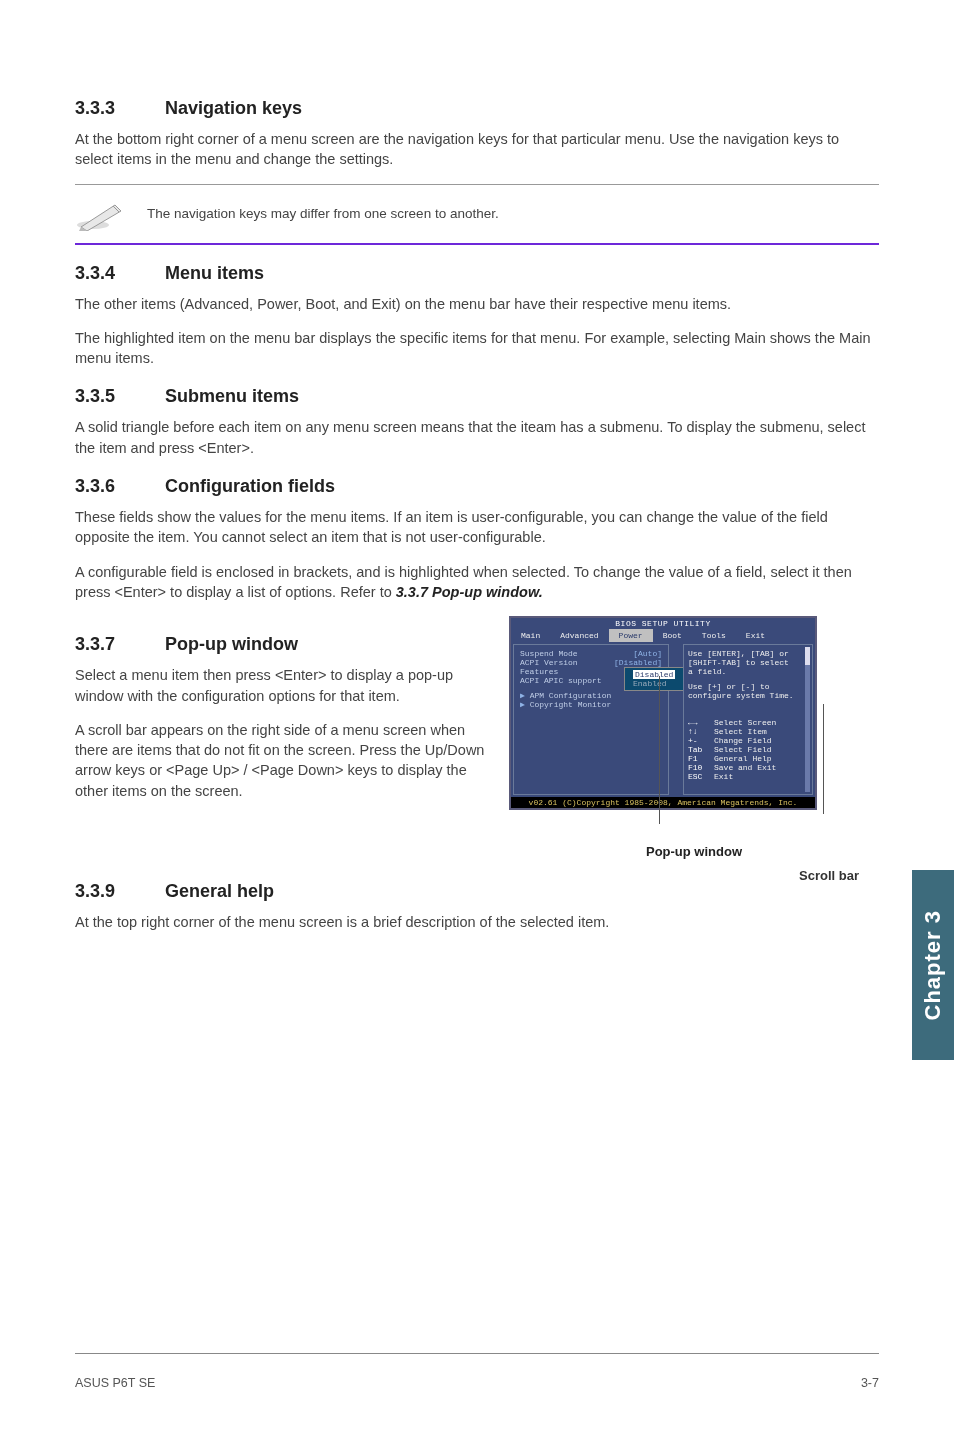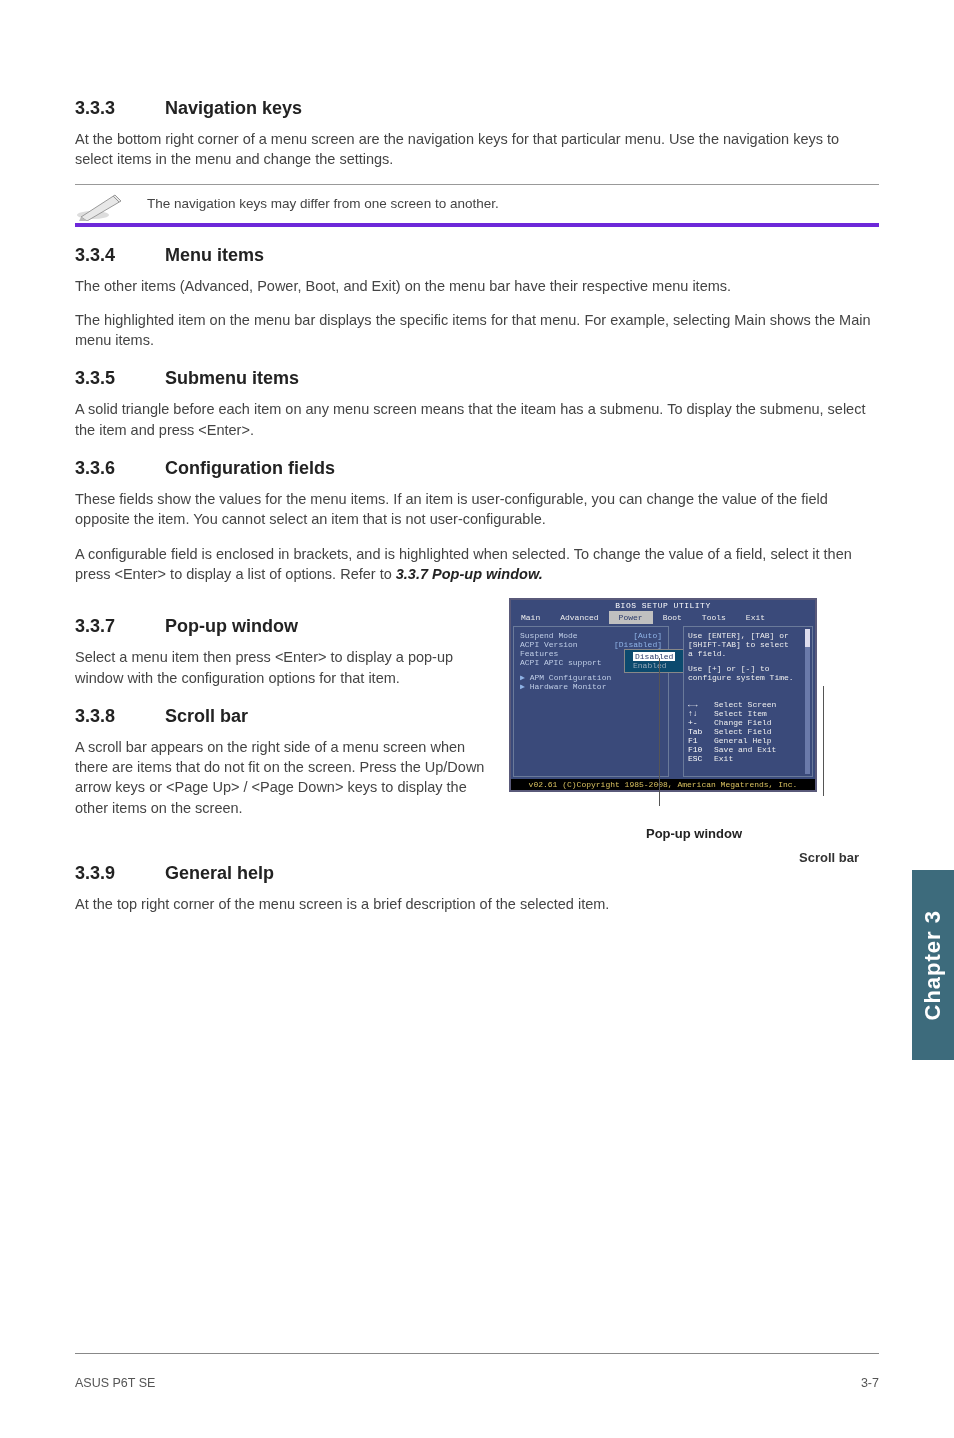--- a/index.html
+++ b/index.html
@@ -13,22 +13,22 @@
     padding: 80px 75px 50px 75px;
   }
   .content { width: 100%; }
   h2 { font-size: 18px; font-weight: bold; color: #222; margin-bottom: 10px; margin-top: 18px; }
   h2 .num { display: inline-block; width: 90px; }
   p { font-size: 14.5px; line-height: 1.4; color: #444; margin-bottom: 14px; }
   .note-row {
     display: flex;
     align-items: center;
     border-top: 1px solid #999;
-    border-bottom: 4px solid #6d28d9;
-    padding: 2px 0;
+    border-bottom: 2px solid #6d28d9;
+    padding: 12px 0;
     margin: 8px 0 16px 0;
     gap: 22px;
   }
   .note-icon { width: 50px; flex-shrink: 0; }
   .note-icon svg { display: block; }
   .note-text { font-size: 13.5px; color: #444; }
   b { font-weight: bold; color: #222; font-style: italic; }
 
   .side-tab {
     position: absolute;
@@ -205,23 +205,20 @@
     <span>A configurable field is enclosed in brackets, and is highlighted when selected. To change the value of a field, select it then press &lt;Enter&gt; to display a list of options. Refer to </span><b>3.3.7 Pop-up window.</b>
   </p>
 
   <div class="two-col">
     <div class="left-col">
       <h2>
         <span class="num">3.3.7</span><span>Pop-up window</span>
       </h2>
       <p>Select a menu item then press &lt;Enter&gt; to display a pop-up window with the configuration options for that item.</p>
 
-      <h2>
-        <span class="num">3.3.8</span><span>Scroll bar</span>
-      </h2>
       <p>A scroll bar appears on the right side of a menu screen when there are items that do not fit on the screen. Press the Up/Down arrow keys or &lt;Page Up&gt; / &lt;Page Down&gt; keys to display the other items on the screen.</p>
     </div>
 
     <div class="right-col">
       <div class="bios-wrap">
         <div class="bios">
           <div class="bios-title">BIOS SETUP UTILITY</div>
           <div class="bios-tabs">
             <div class="bios-tab">Main</div>
             <div class="bios-tab">Advanced</div>
@@ -239,21 +236,21 @@
               <div class="bios-row">
                   <span>ACPI Version Features</span>
                   <span class="val">[Disabled]</span>
                 </div>
               <div class="bios-row">
                   <span>ACPI APIC support</span>
                   <span></span>
                 </div>
               <div style="height:6px"></div>
               <div><span class="tri">▶ </span><span>APM Configuration</span></div>
-              <div><span class="tri">▶ </span><span>Hardware Monitor</span></div>
+              <div><span class="tri">▶ </span><span>Copyright Monitor</span></div>
               <div class="popup">
                 <div class="sel">Disabled</div>
                 <div style="color:#9ab">Enabled</div>
               </div>
             </div>
             <div class="bios-right">
               <div class="scroll-indicator"></div>
               <div class="scroll-thumb"></div>
               <div>Use [ENTER], [TAB] or</div>
               <div>[SHIFT-TAB] to select</div>

